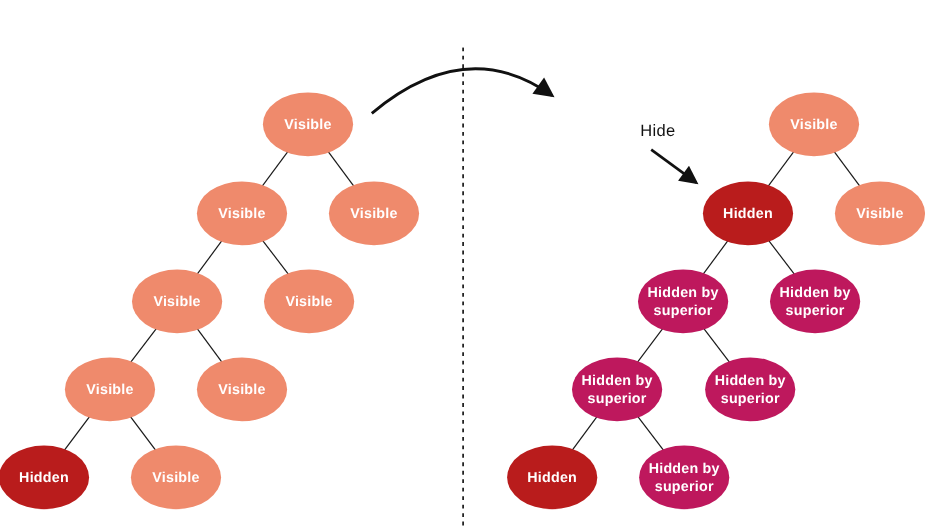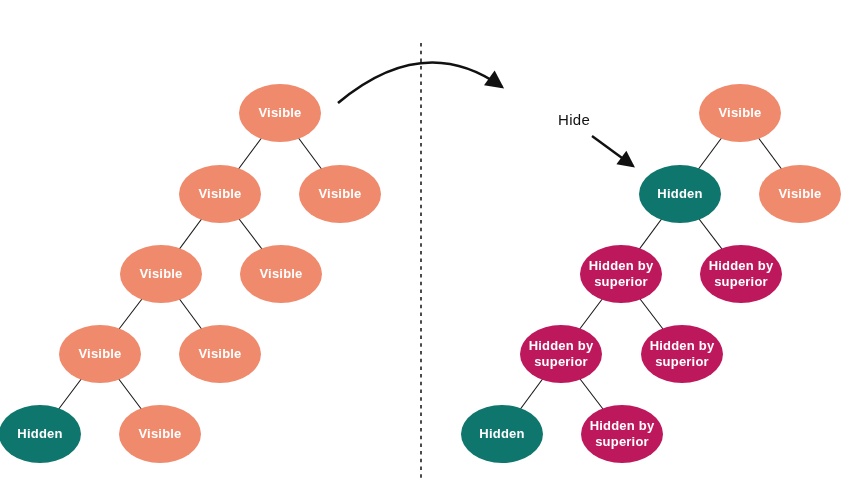--- a/index.html
+++ b/index.html
@@ -35,25 +35,25 @@
     color: #ffffff;
     font-size: 13px;
     font-weight: 600;
     line-height: 1.22;
     letter-spacing: 0.2px;
     padding: 0 7px;
     box-sizing: border-box;
     user-select: none;
   }
   .state-visible  { background: #EF8A6C; }
-  .state-hidden   { background: #0f766e; }
+  .state-hidden   { background: #b91c1c; }
   .state-hbs      { background: #be185d; }
   .annotation-hide {
     position: absolute;
-    left: 558px;
+    left: 582px;
     top: 68px;
     color: #111111;
     font-size: 15px;
     font-weight: 500;
     letter-spacing: 0.3px;
   }
 </style>
 </head>
 <body>
 

